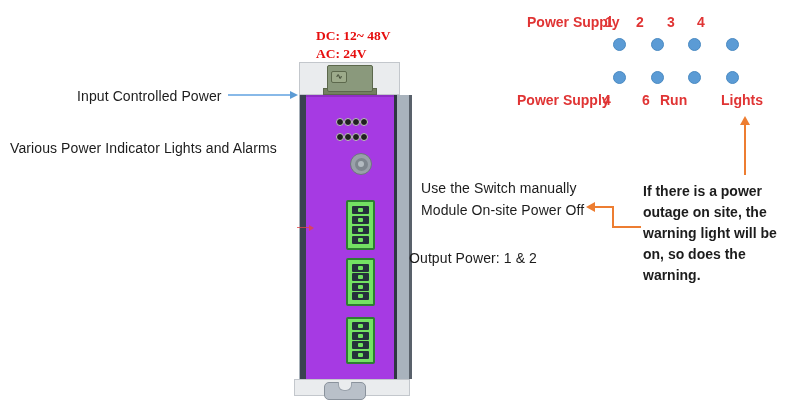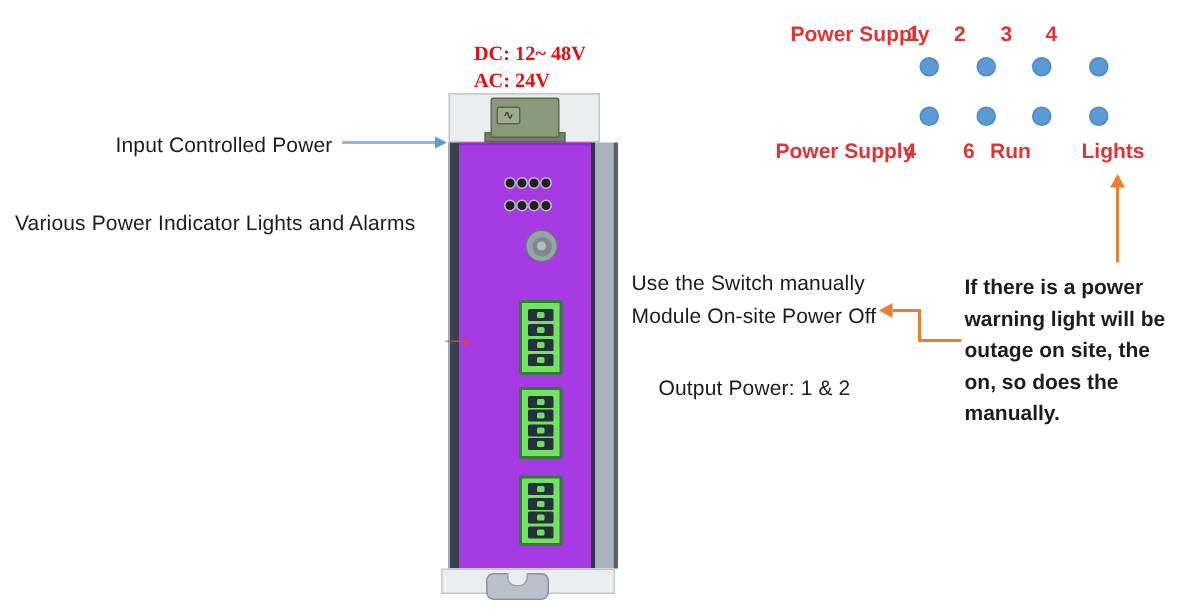--- a/index.html
+++ b/index.html
@@ -209,28 +209,28 @@
   <div class="abs black-note" style="left:421px;top:177px;line-height:22px;">
     <div>Use the Switch manually</div>
     <div>Module On-site Power Off</div>
   </div>
 
   <div class="abs arrow-left" style="left:586px;top:202px;"></div>
   <div class="abs h-line" style="left:595px;top:206px;width:19px;"></div>
   <div class="abs v-line" style="left:612px;top:206px;height:22px;"></div>
   <div class="abs h-line" style="left:612px;top:226px;width:29px;"></div>
 
-  <div class="abs black-note" style="left:439px;top:250px;">Output Power: 1 &amp; 2</div>
+  <div class="abs black-note" style="left:409px;top:250px;">Output Power: 1 &amp; 2</div>
 
   <div class="abs para" style="left:643px;top:181px;width:145px;">
     <div>If there is a power</div>
+    <div>outage on site, the</div>
     <div>warning light will be</div>
-    <div>outage on site, the</div>
     <div>on, so does the</div>
-    <div>manually.</div>
+    <div>warning.</div>
   </div>
 
   <div class="abs arrow-up" style="left:740px;top:116px;"></div>
   <div class="abs v-line" style="left:744px;top:124px;height:51px;"></div>
 
   <div class="abs red-note" style="left:527px;top:14px;">Power Supply</div>
   <div class="abs red-note" style="left:605px;top:14px;">1</div>
   <div class="abs red-note" style="left:636px;top:14px;">2</div>
   <div class="abs red-note" style="left:667px;top:14px;">3</div>
   <div class="abs red-note" style="left:697px;top:14px;">4</div>

